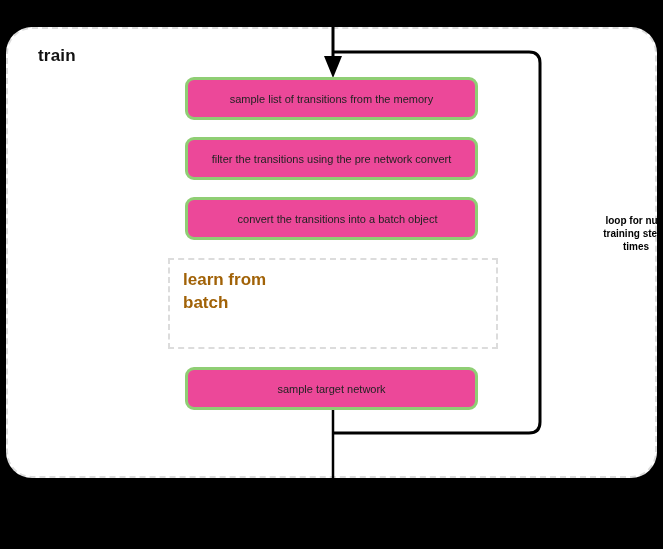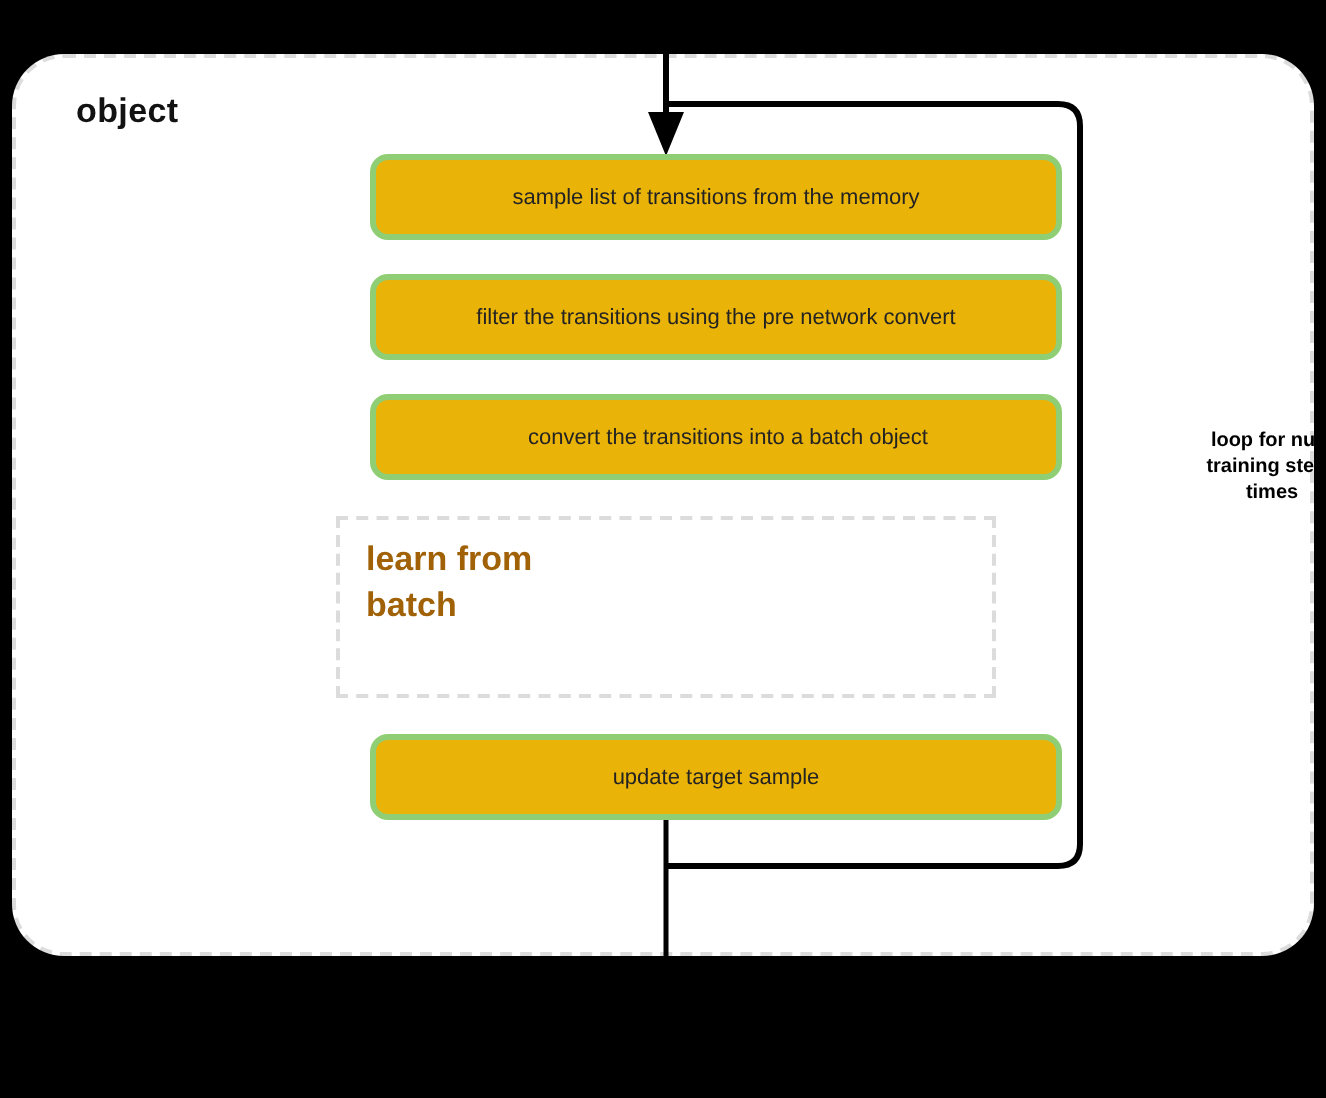--- a/index.html
+++ b/index.html
@@ -42,23 +42,23 @@
     font-weight: bold;
     color: #121212;
     letter-spacing: 0.2px;
     line-height: 20px;
   }
 
   
   .step-box {
     position: absolute;
     left: 185px;
-    width: 346px;
+    width: 293px;
     height: 43px;
-    background: #eab308;
+    background: #ec4899;
     border: 3px solid #8fce74;
     border-radius: 9px;
     box-sizing: border-box;
     display: flex;
     align-items: center;
     justify-content: center;
   }
   .step-label {
     font-size: 11px;
     color: #232323;
@@ -128,40 +128,40 @@
   <svg id="wires" viewBox="0 0 663 549" xmlns="http://www.w3.org/2000/svg">
 
     <path d="M 333 0 L 333 62" stroke="#000000" stroke-width="3" fill="none"></path>
     <polygon points="333,78 324,56 342,56" fill="#000000"></polygon>
 
     <path d="M 333 52 L 529 52 Q 540 52 540 63 L 540 422 Q 540 433 529 433 L 333 433" stroke="#000000" stroke-width="3" fill="none" stroke-linecap="butt"></path>
 
     <path d="M 333 410 L 333 549" stroke="#000000" stroke-width="2.5" fill="none"></path>
   </svg>
 
-  <div id="train-title">object</div>
+  <div id="train-title">train</div>
 
   <div class="step-box" id="step-box-0">
     <span class="step-label">sample list of transitions from the memory</span>
   </div>
 
   <div class="step-box" id="step-box-1">
     <span class="step-label">filter the transitions using the pre network convert</span>
   </div>
 
   <div class="step-box" id="step-box-2">
     <span class="step-label">convert the transitions into a batch object</span>
   </div>
 
   <div id="learn-box">
     <div id="learn-title">learn from
 batch</div>
   </div>
 
   <div class="step-box" id="step-box-3">
-    <span class="step-label">update target sample</span>
+    <span class="step-label">sample target network</span>
   </div>
 
   <div id="loop-label">loop for num
 training steps
 times</div>
 
 </div>
 
 </body></html>

